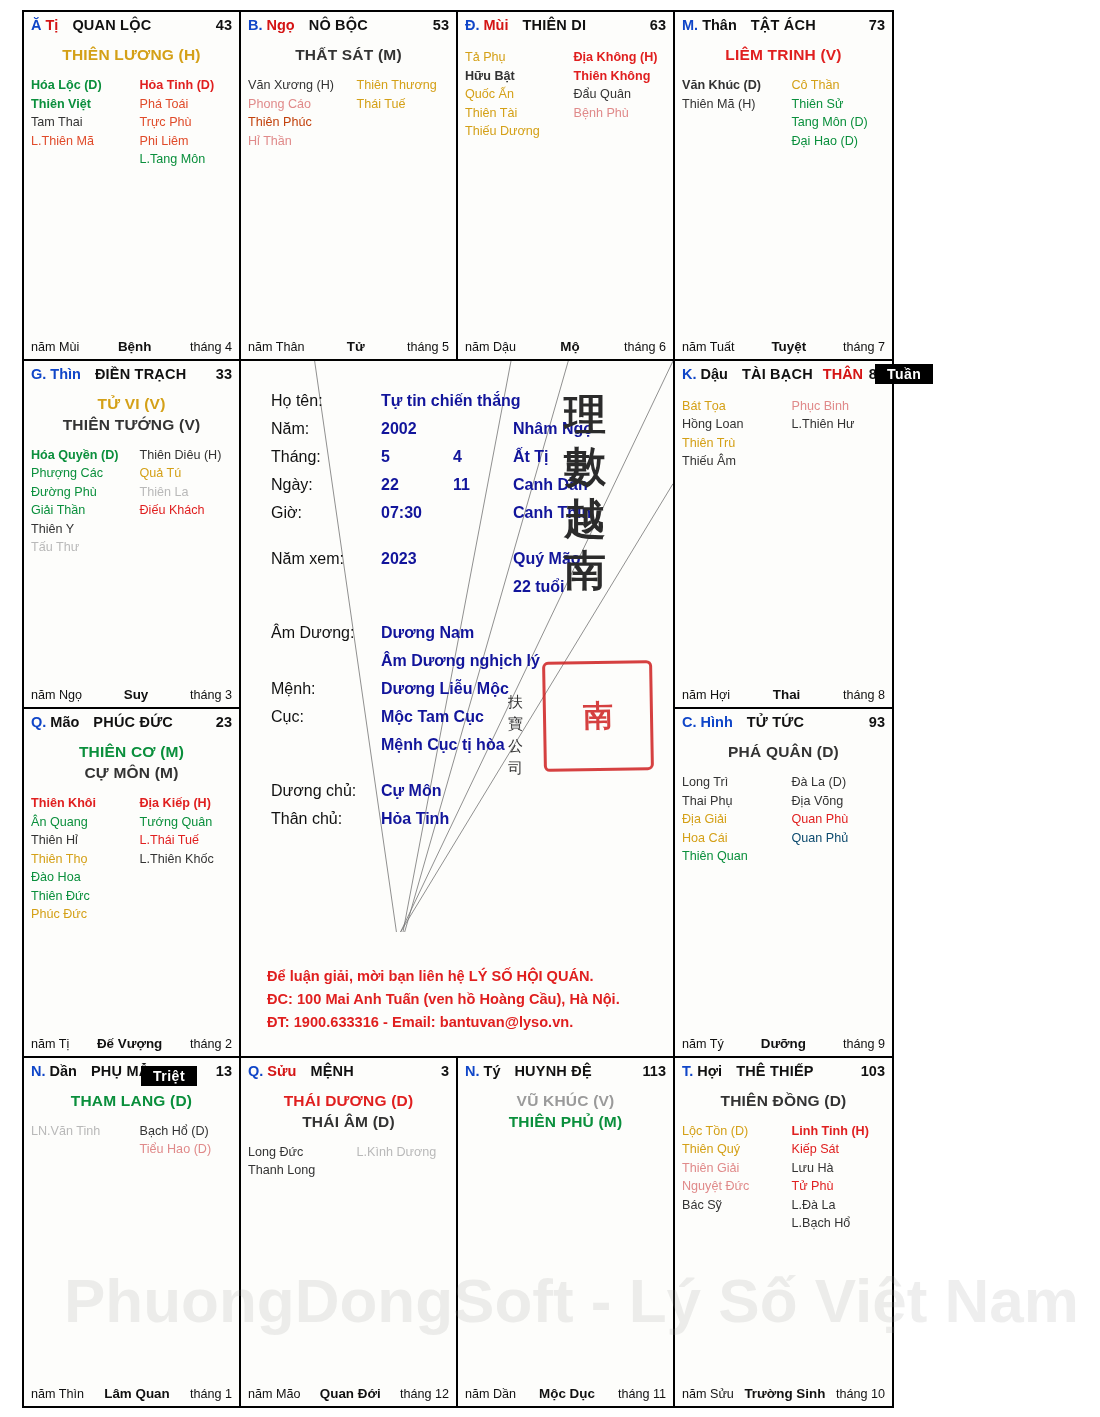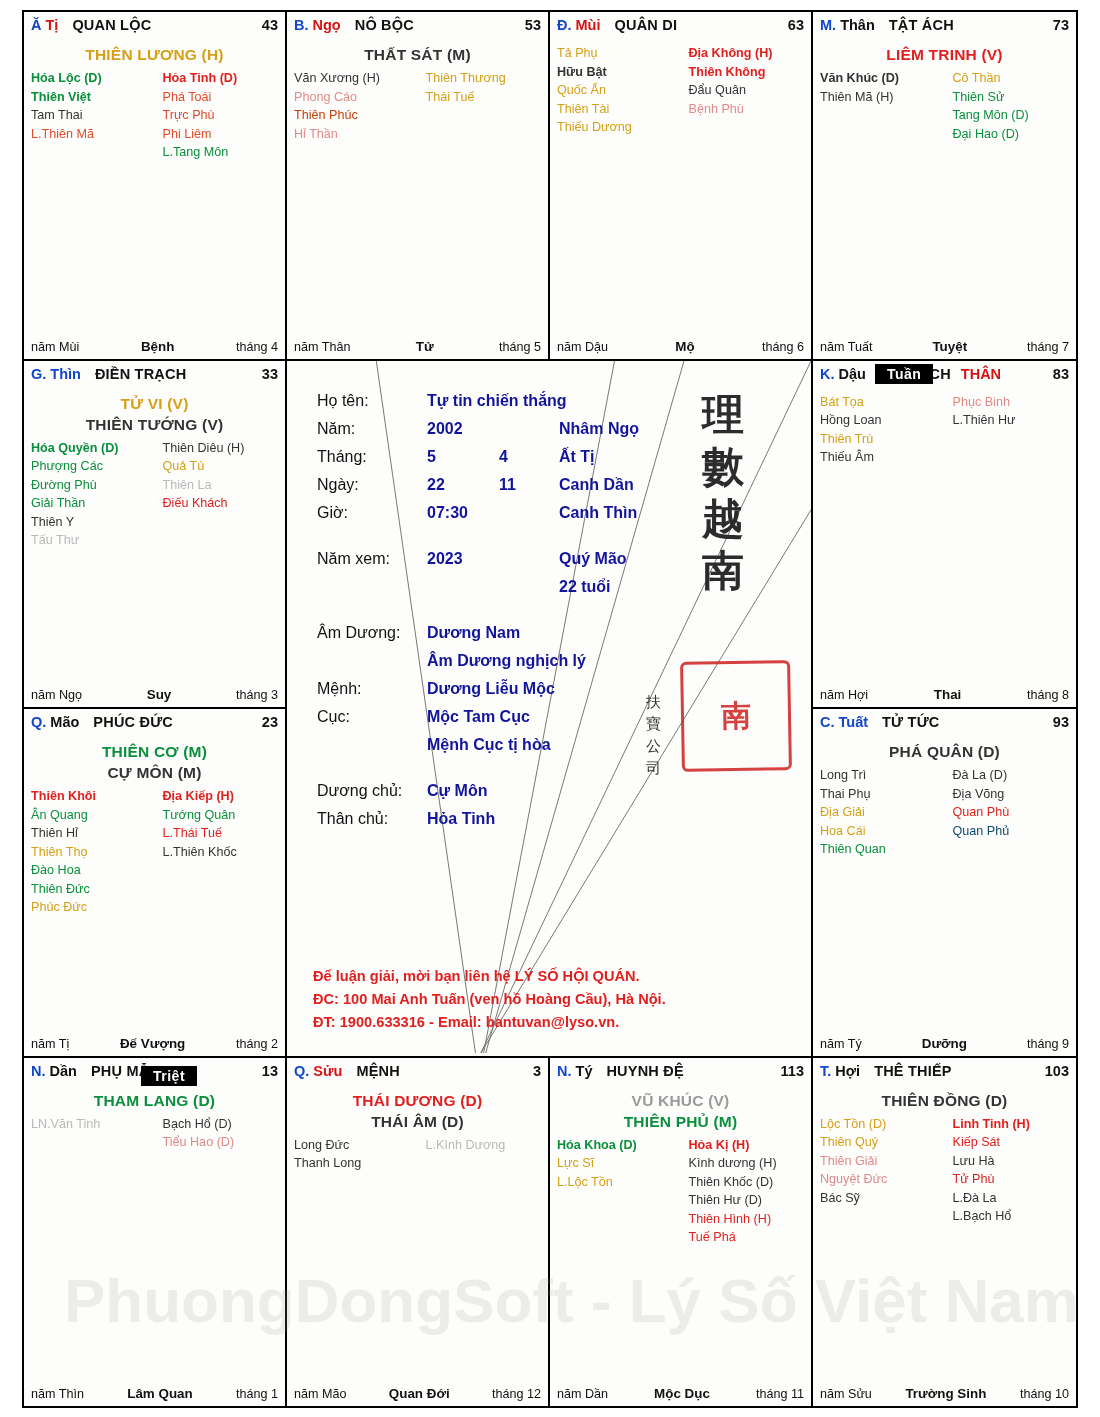--- a/index.html
+++ b/index.html
@@ -8,21 +8,21 @@
     width:1100px; height:1417px;
     background:#ffffff;
     font-family:"Liberation Sans", sans-serif;
     color:#111;
     position:relative;
     overflow:hidden;
   }
   #chart {
     position:absolute;
     left:22px; top:10px;
-    width:1056px; height:1398px;
+    width:872px; height:1398px;
     border:2px solid #000;
     display:grid;
     grid-template-columns:1fr 1fr 1fr 1fr;
     grid-template-rows:1fr 1fr 1fr 1fr;
     background:#fdfdfb;
   }
   .cell {
     border-right:2px solid #000;
     border-bottom:2px solid #000;
     position:relative;
@@ -49,21 +49,21 @@
 
   
   .mainstars { text-align:center; margin-top:7px; }
   .mainstars div {
     font-size:15.5px; font-weight:bold; line-height:21px;
     letter-spacing:.2px;
   }
 
   
   .stars {
-    display:flex; margin-top:4px; gap:16px;
+    display:flex; margin-top:11px; gap:16px;
   }
   .stars .col { width:50%; }
   .stars .col div {
     font-size:12.6px; line-height:18.5px; white-space:nowrap;
   }
   .b { font-weight:bold; }
 
   
   .cfoot {
     position:absolute; left:7px; right:7px; bottom:5px;
@@ -204,21 +204,21 @@
       </div>
       <div class="cfoot">
         <span class="y">năm Thân</span>
         <span class="mid">Tử</span>
         <span class="m">tháng 5</span>
       </div>
     </div>
   <div class="cell">
       <div class="chead">
         <span class="cung">Đ. <span class="chi red">Mùi</span></span>
-        <span class="pal">QUÂN DI</span>
+        <span class="pal">THIÊN DI</span>
         <span class="num">63</span>
       </div>
       <div class="mainstars"></div>
       <div class="stars">
         <div class="col">
           <div style="color: rgb(212, 160, 23);">Tả Phụ</div>
           <div class="b" style="color: rgb(51, 51, 51);">Hữu Bật</div>
           <div style="color: rgb(212, 160, 23);">Quốc Ấn</div>
           <div style="color: rgb(212, 160, 23);">Thiên Tài</div>
           <div style="color: rgb(212, 160, 23);">Thiếu Dương</div>
@@ -464,21 +464,21 @@
         </div>
       </div>
       <div class="cfoot">
         <span class="y">năm Tị</span>
         <span class="mid">Đế Vượng</span>
         <span class="m">tháng 2</span>
       </div>
     </div>
   <div class="cell lastcol">
       <div class="chead">
-        <span class="cung">C. <span class="chi blue">Tuất</span></span>
+        <span class="cung">C. <span class="chi blue">Hình</span></span>
         <span class="pal">TỬ TỨC</span>
         <span class="num">93</span>
       </div>
       <div class="mainstars">
         <div style="color: rgb(51, 51, 51);">PHÁ QUÂN (D)</div>
       </div>
       <div class="stars">
         <div class="col">
           <div style="color: rgb(51, 51, 51);">Long Trì</div>
           <div style="color: rgb(51, 51, 51);">Thai Phụ</div>
@@ -551,35 +551,20 @@
     </div>
   <div class="cell lastrow">
       <div class="chead">
         <span class="cung">N. <span class="chi">Tý</span></span>
         <span class="pal">HUYNH ĐỆ</span>
         <span class="num">113</span>
       </div>
       <div class="mainstars">
         <div style="color: rgb(154, 154, 154);">VŨ KHÚC (V)</div>
         <div style="color: rgb(10, 143, 60);">THIÊN PHỦ (M)</div>
-      </div>
-      <div class="stars">
-        <div class="col">
-          <div class="b" style="color: rgb(10, 143, 60);">Hóa Khoa (D)</div>
-          <div style="color: rgb(212, 160, 23);">Lực Sĩ</div>
-          <div style="color: rgb(212, 160, 23);">L.Lộc Tồn</div>
-        </div>
-        <div class="col">
-          <div class="b" style="color: rgb(224, 31, 31);">Hỏa Kị (H)</div>
-          <div style="color: rgb(51, 51, 51);">Kình dương (H)</div>
-          <div style="color: rgb(51, 51, 51);">Thiên Khốc (D)</div>
-          <div style="color: rgb(51, 51, 51);">Thiên Hư (D)</div>
-          <div style="color: rgb(224, 31, 31);">Thiên Hình (H)</div>
-          <div style="color: rgb(224, 31, 31);">Tuế Phá</div>
-        </div>
       </div>
       <div class="cfoot">
         <span class="y">năm Dần</span>
         <span class="mid">Mộc Dục</span>
         <span class="m">tháng 11</span>
       </div>
     </div>
   <div class="cell lastrow lastcol">
       <div class="chead">
         <span class="cung">T. <span class="chi">Hợi</span></span>

